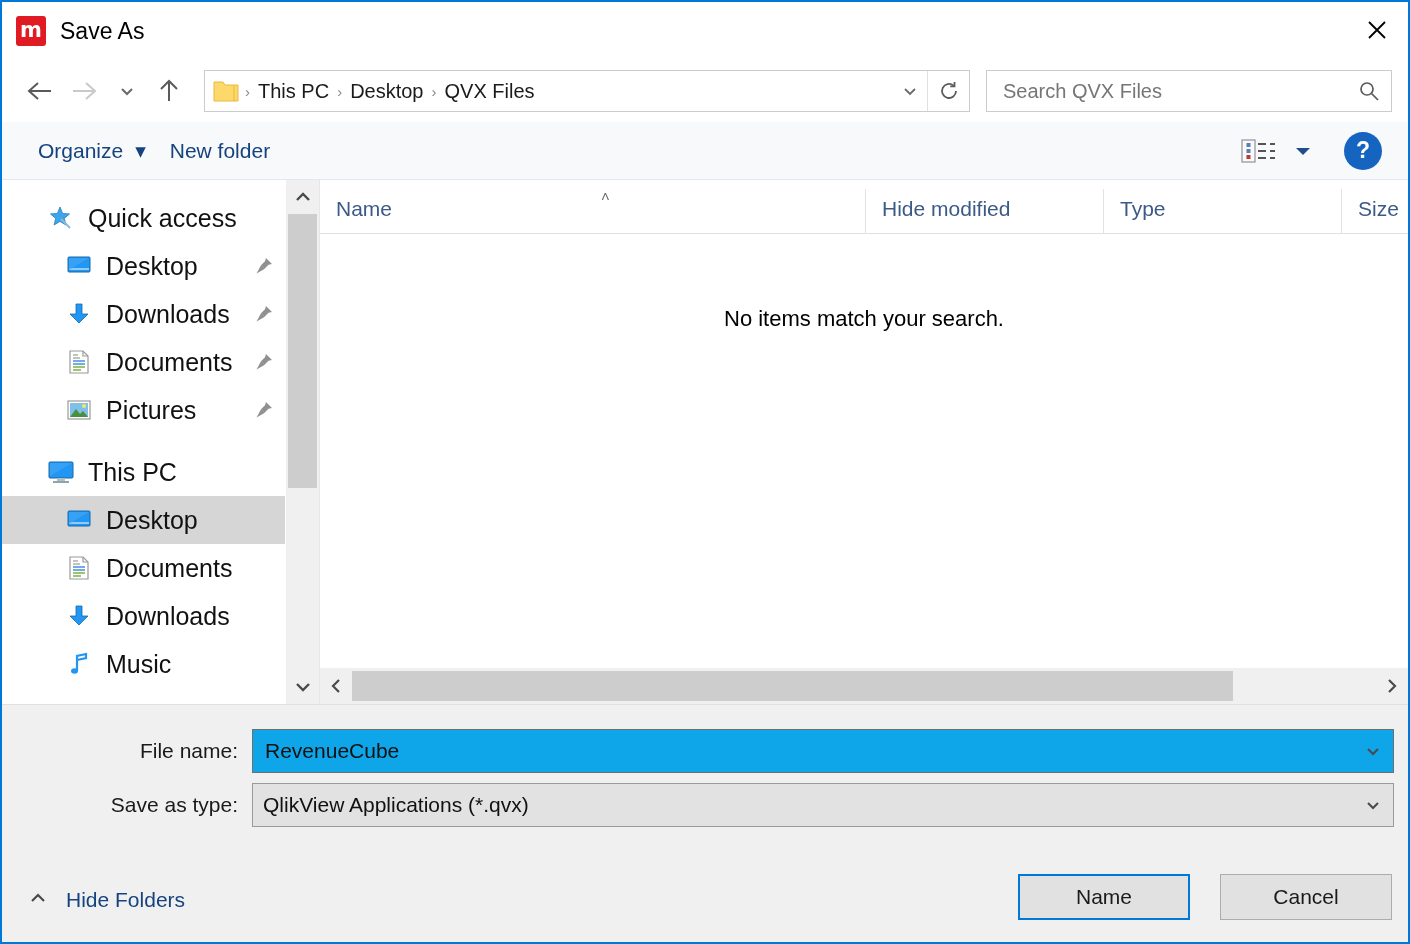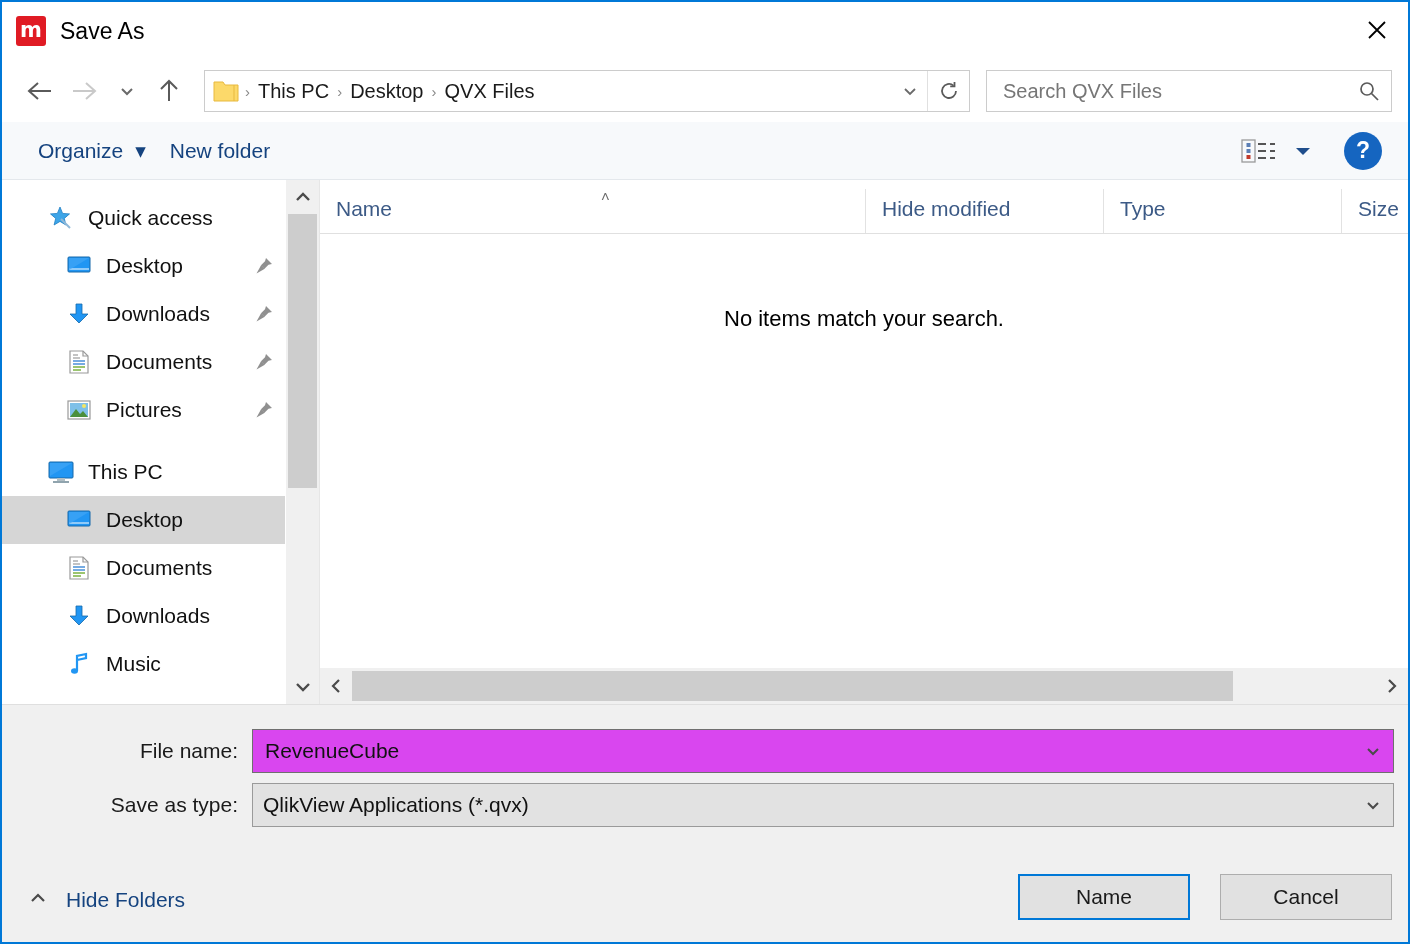--- a/index.html
+++ b/index.html
@@ -202,21 +202,21 @@
     padding-right: 10px;
   }
   .side-item.selected { background: #d6d6d6; }
   .side-item .s-icon {
     width: 30px; height: 30px;
     flex: 0 0 30px;
     display: flex; align-items: center; justify-content: center;
     margin-right: 12px;
   }
   .side-item .s-label {
-    font-size: 21px;
+    font-size: 25px;
     color: #111111;
     white-space: nowrap;
   }
   .side-item .pin {
     margin-left: auto;
     width: 22px; height: 22px;
     display: flex; align-items: center; justify-content: center;
   }
   .lvl0 { padding-left: 44px; }
   .lvl1 { padding-left: 62px; }
@@ -342,21 +342,21 @@
     flex: 0 0 250px;
     text-align: right;
     padding-right: 14px;
     font-size: 21px;
     color: #1a1a1a;
   }
   .field-input {
     flex: 1 1 auto;
     height: 44px;
     border: 1px solid #6f6f6f;
-    background: #d946ef;
+    background: #0ea5e9;
     display: flex;
     align-items: center;
     padding-left: 10px;
   }
   .field-input.combo {
     background: #e2e2e2;
     border-color: #9a9a9a;
   }
   .field-input .val {
     flex: 1 1 auto;

